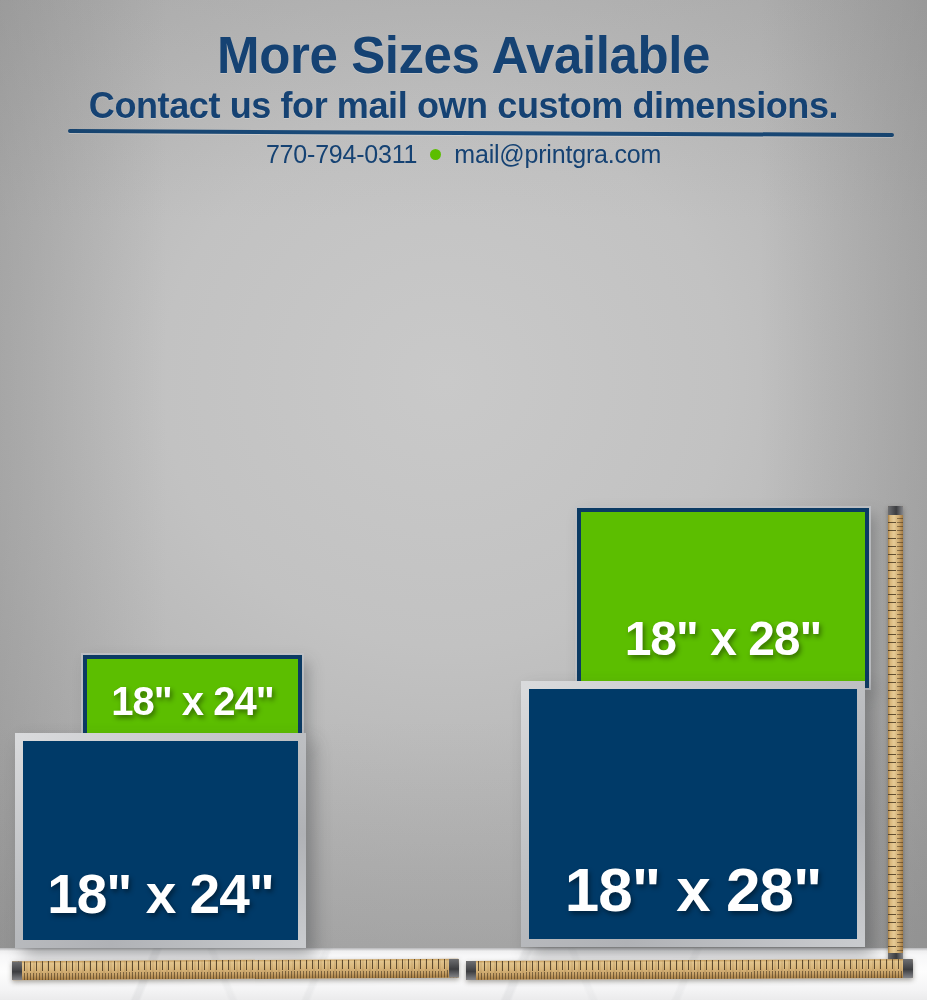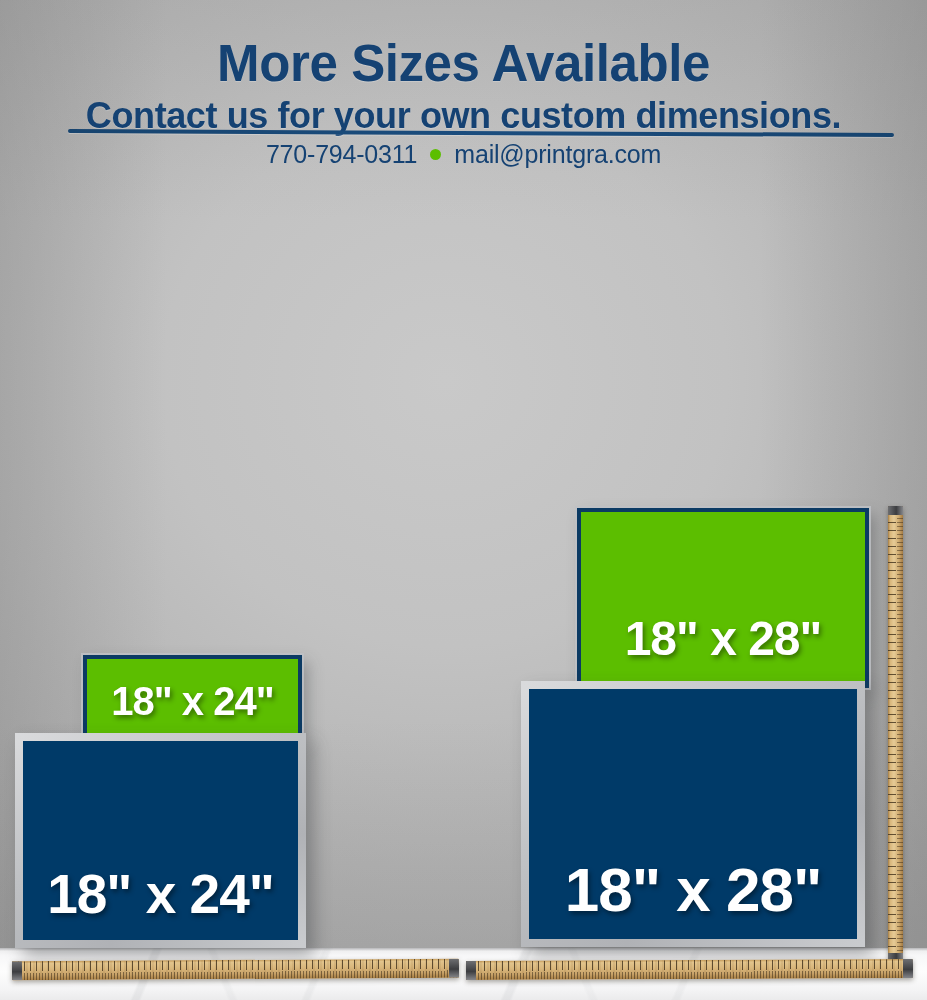--- a/index.html
+++ b/index.html
@@ -68,21 +68,21 @@
     left: 0; right: 0; top: 0;
     text-align: center;
     padding-top: 30px;
   }
   .title {
     font-size: 51px;
     font-weight: bold;
     color: #154273;
     letter-spacing: -0.4px;
     line-height: 1.0;
-    margin: 8px;
+    margin: 0;
     text-shadow: 0 1px 0 rgba(255,255,255,0.22);
   }
   .subtitle {
     font-size: 36px;
     font-weight: bold;
     color: #154273;
     letter-spacing: -0.4px;
     line-height: 1.08;
     margin: 6px 0 0 0;
     text-shadow: 0 1px 0 rgba(255,255,255,0.22);
@@ -221,21 +221,21 @@
 </style>
 </head>
 <body>
 
 <div class="poster">
 
   <div class="wall-shade"></div>
 
   <div class="header">
     <h1 class="title">More Sizes Available</h1>
-    <h2 class="subtitle">Contact us for your own custom dimensions.</h2>
+    <h2 class="subtitle">Contact us for mail own custom dimensions.</h2>
   </div>
 
   <div class="divider"></div>
 
   <div class="contact">
     <span>770-794-0311</span><span class="dot"></span><span>mail@printgra.com</span>
   </div>
 
   <div class="counter">
     <div class="counter-edge"></div>

